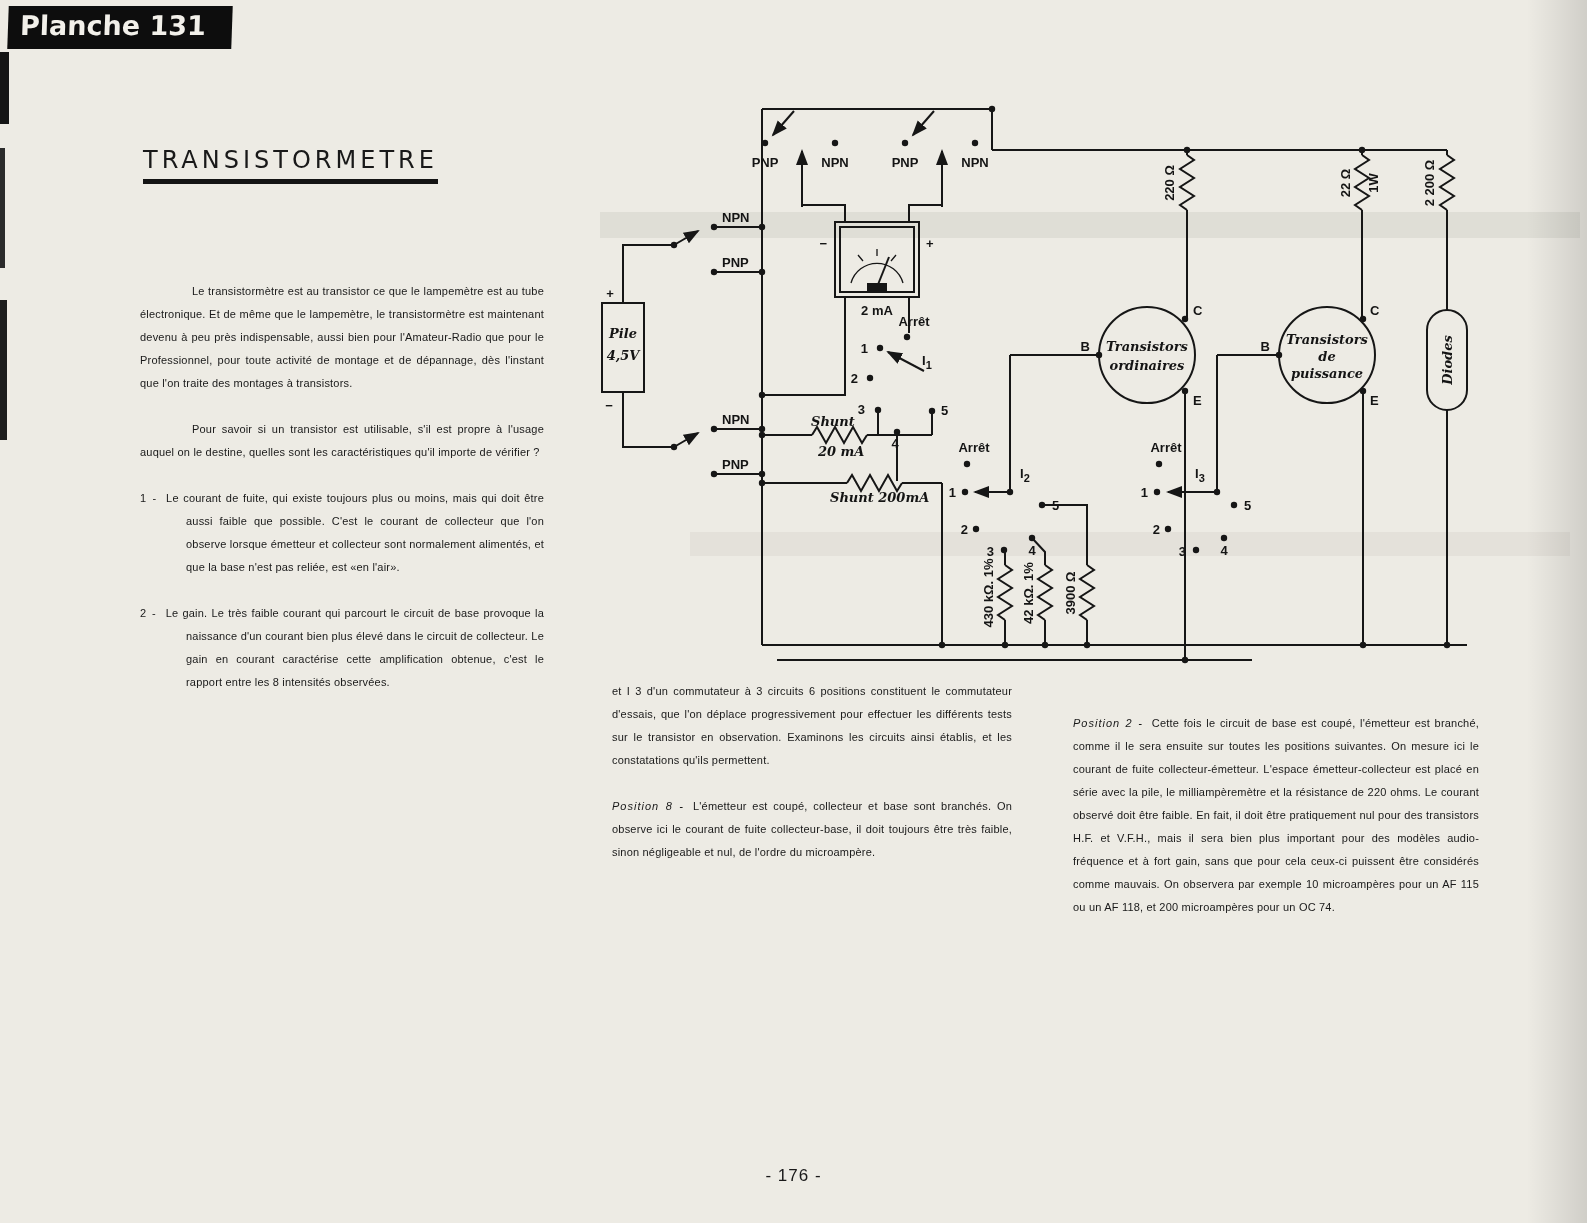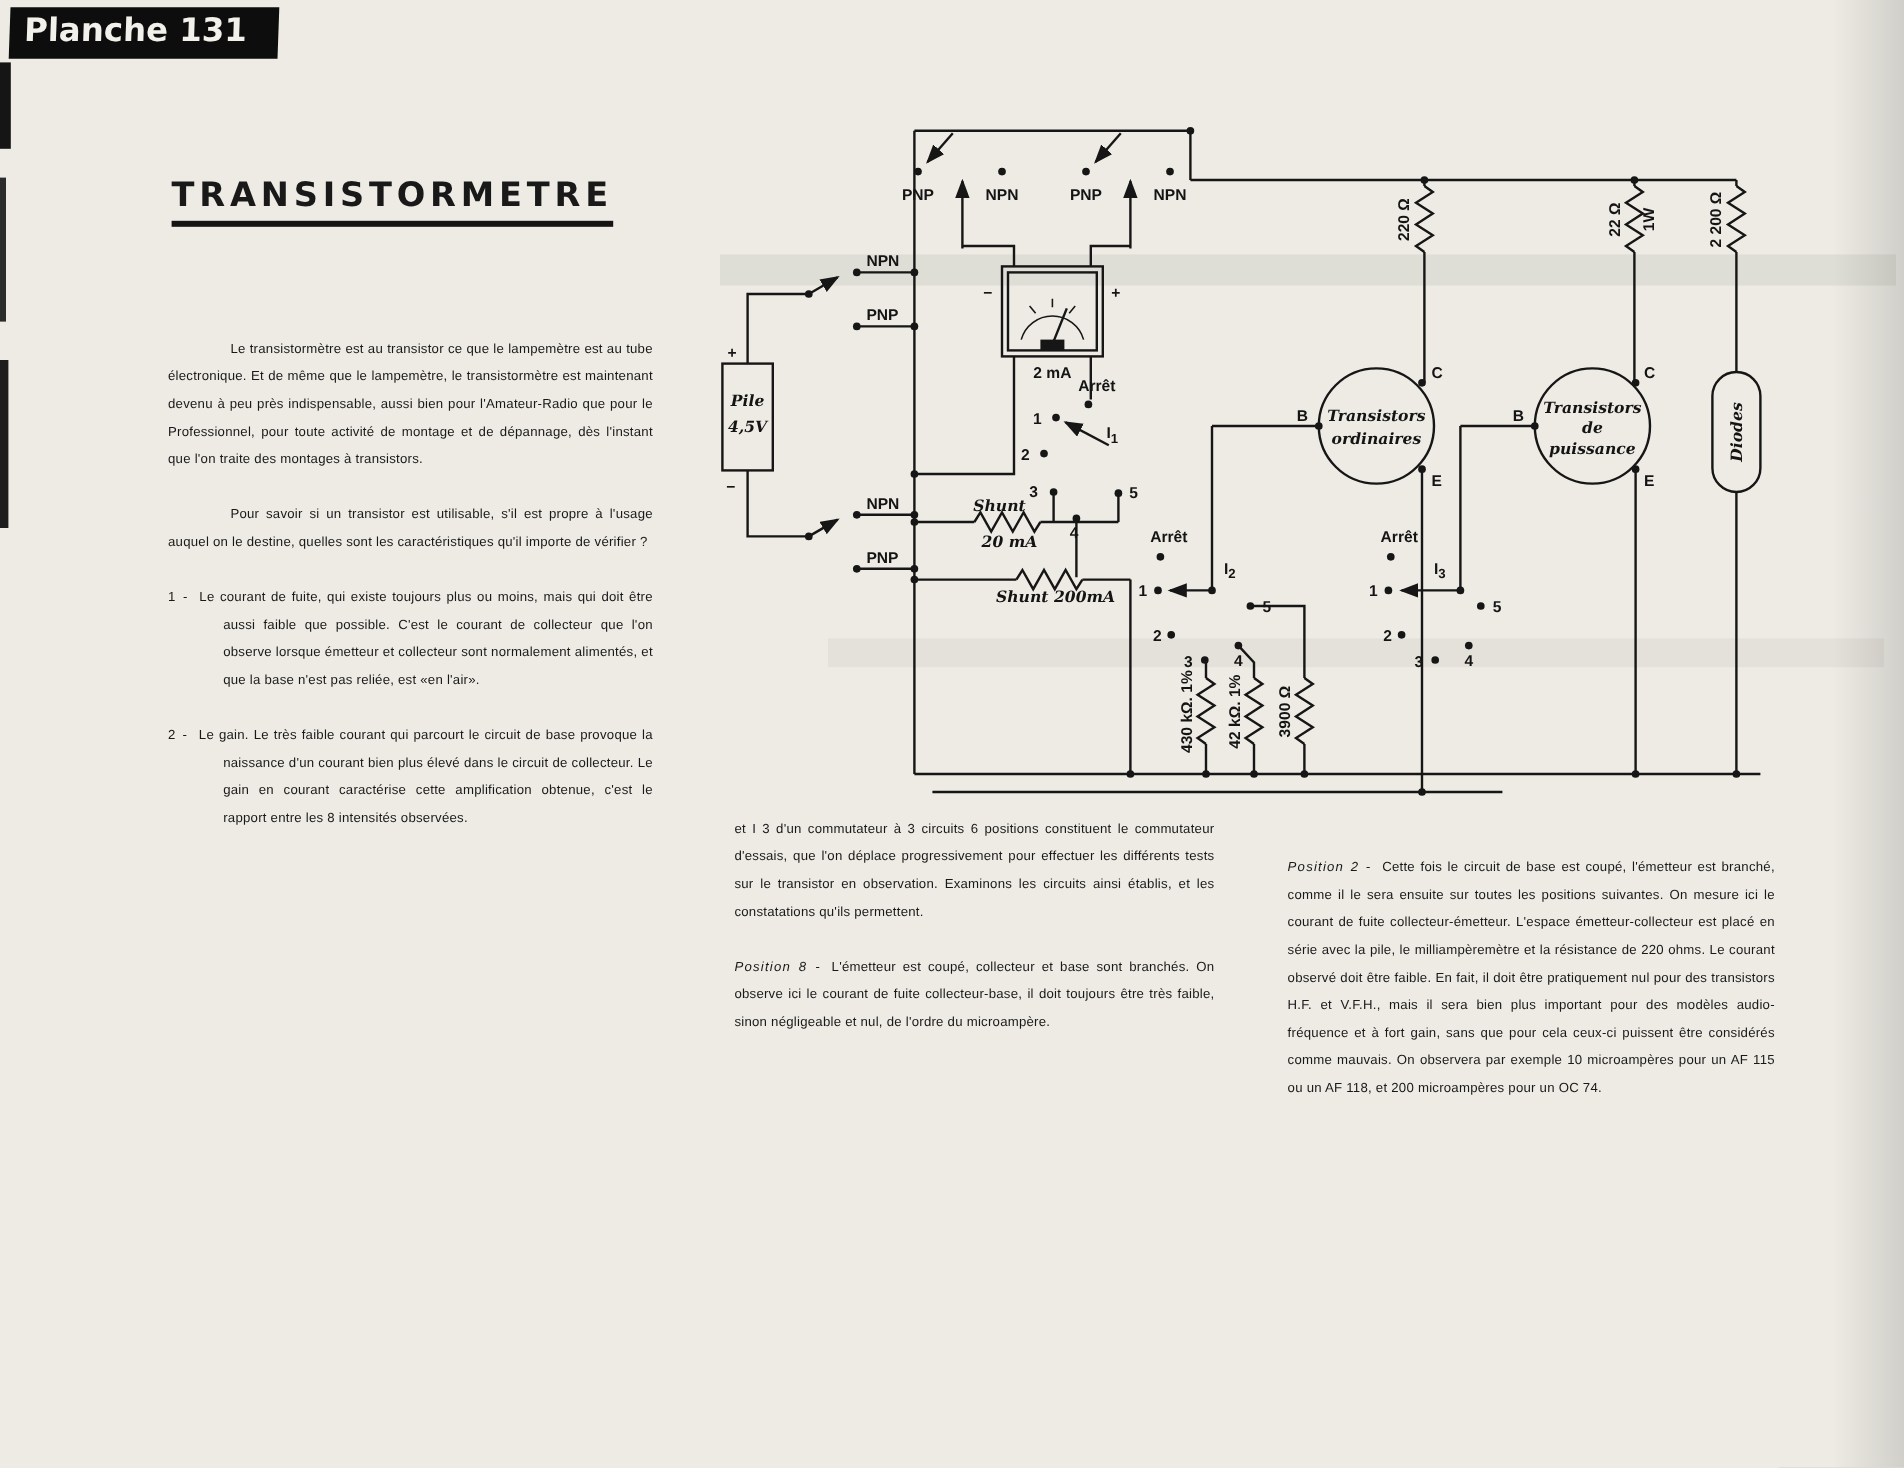--- a/index.html
+++ b/index.html
@@ -4,21 +4,21 @@
 <style>
   * { margin:0; padding:0; box-sizing:border-box; }
   html,body { width:1587px; height:1223px; }
   body { background:#b8b4ac; font-family:"Liberation Sans", sans-serif; }
   .page { position:relative; width:1587px; height:1223px; background:#edebe4; overflow:hidden; color:#191919; }
 
   .badge { position:absolute; left:8px; top:6px; background:#0d0d0d; color:#f2f0ea;
            font-family:"DejaVu Sans", sans-serif; font-weight:bold; font-size:27px;
            padding:4px 26px 8px 12px; transform:skewX(-2deg); }
   .title { position:absolute; left:143px; top:146px; font-family:"DejaVu Sans", sans-serif;
-           font-weight:bold; font-size:28px; letter-spacing:4px; border-bottom:5px solid #141414;
+           font-weight:normal; font-size:24px; letter-spacing:4px; border-bottom:5px solid #141414;
            padding-bottom:5px; }
 
   .col { position:absolute; font-size:11px; line-height:23px; text-align:justify; letter-spacing:0.2px; }
   .col p { margin-bottom:23px; }
   .col-left { left:140px; top:280px; width:404px; }
   .col-mid  { left:612px; top:680px; width:400px; }
   .col-right{ left:1073px; top:712px; width:406px; }
   .indent { text-indent:52px; }
   .hang { padding-left:46px; text-indent:-46px; }
   .num { margin-right:9px; letter-spacing:1px; }
@@ -271,14 +271,15 @@
 
   <div class="col col-mid">
     <p>et I 3 d'un commutateur à 3 circuits 6 positions constituent le commutateur d'essais, que l'on déplace progressivement pour effectuer les différents tests sur le transistor en observation. Examinons les circuits ainsi établis, et les constatations qu'ils permettent.</p>
     <p><span class="it num">Position 8 -</span><span>L'émetteur est coupé, collecteur et base sont branchés. On observe ici le courant de fuite collecteur-base, il doit toujours être très faible, sinon négligeable et nul, de l'ordre du microampère.</span></p>
   </div>
 
   <div class="col col-right">
     <p><span class="it num">Position 2 -</span><span>Cette fois le circuit de base est coupé, l'émetteur est branché, comme il le sera ensuite sur toutes les positions suivantes. On mesure ici le courant de fuite collecteur-émetteur. L'espace émetteur-collecteur est placé en série avec la pile, le milliampèremètre et la résistance de 220 ohms. Le courant observé doit être faible. En fait, il doit être pratiquement nul pour des transistors H.F. et V.F.H., mais il sera bien plus important pour des modèles audio-fréquence et à fort gain, sans que pour cela ceux-ci puissent être considérés comme mauvais. On observera par exemple 10 microampères pour un AF 115 ou un AF 118, et 200 microampères pour un OC 74.</span></p>
   </div>
 
+  <div class="footer">- 176 -</div>
 
 </div>
 
 </body></html>

